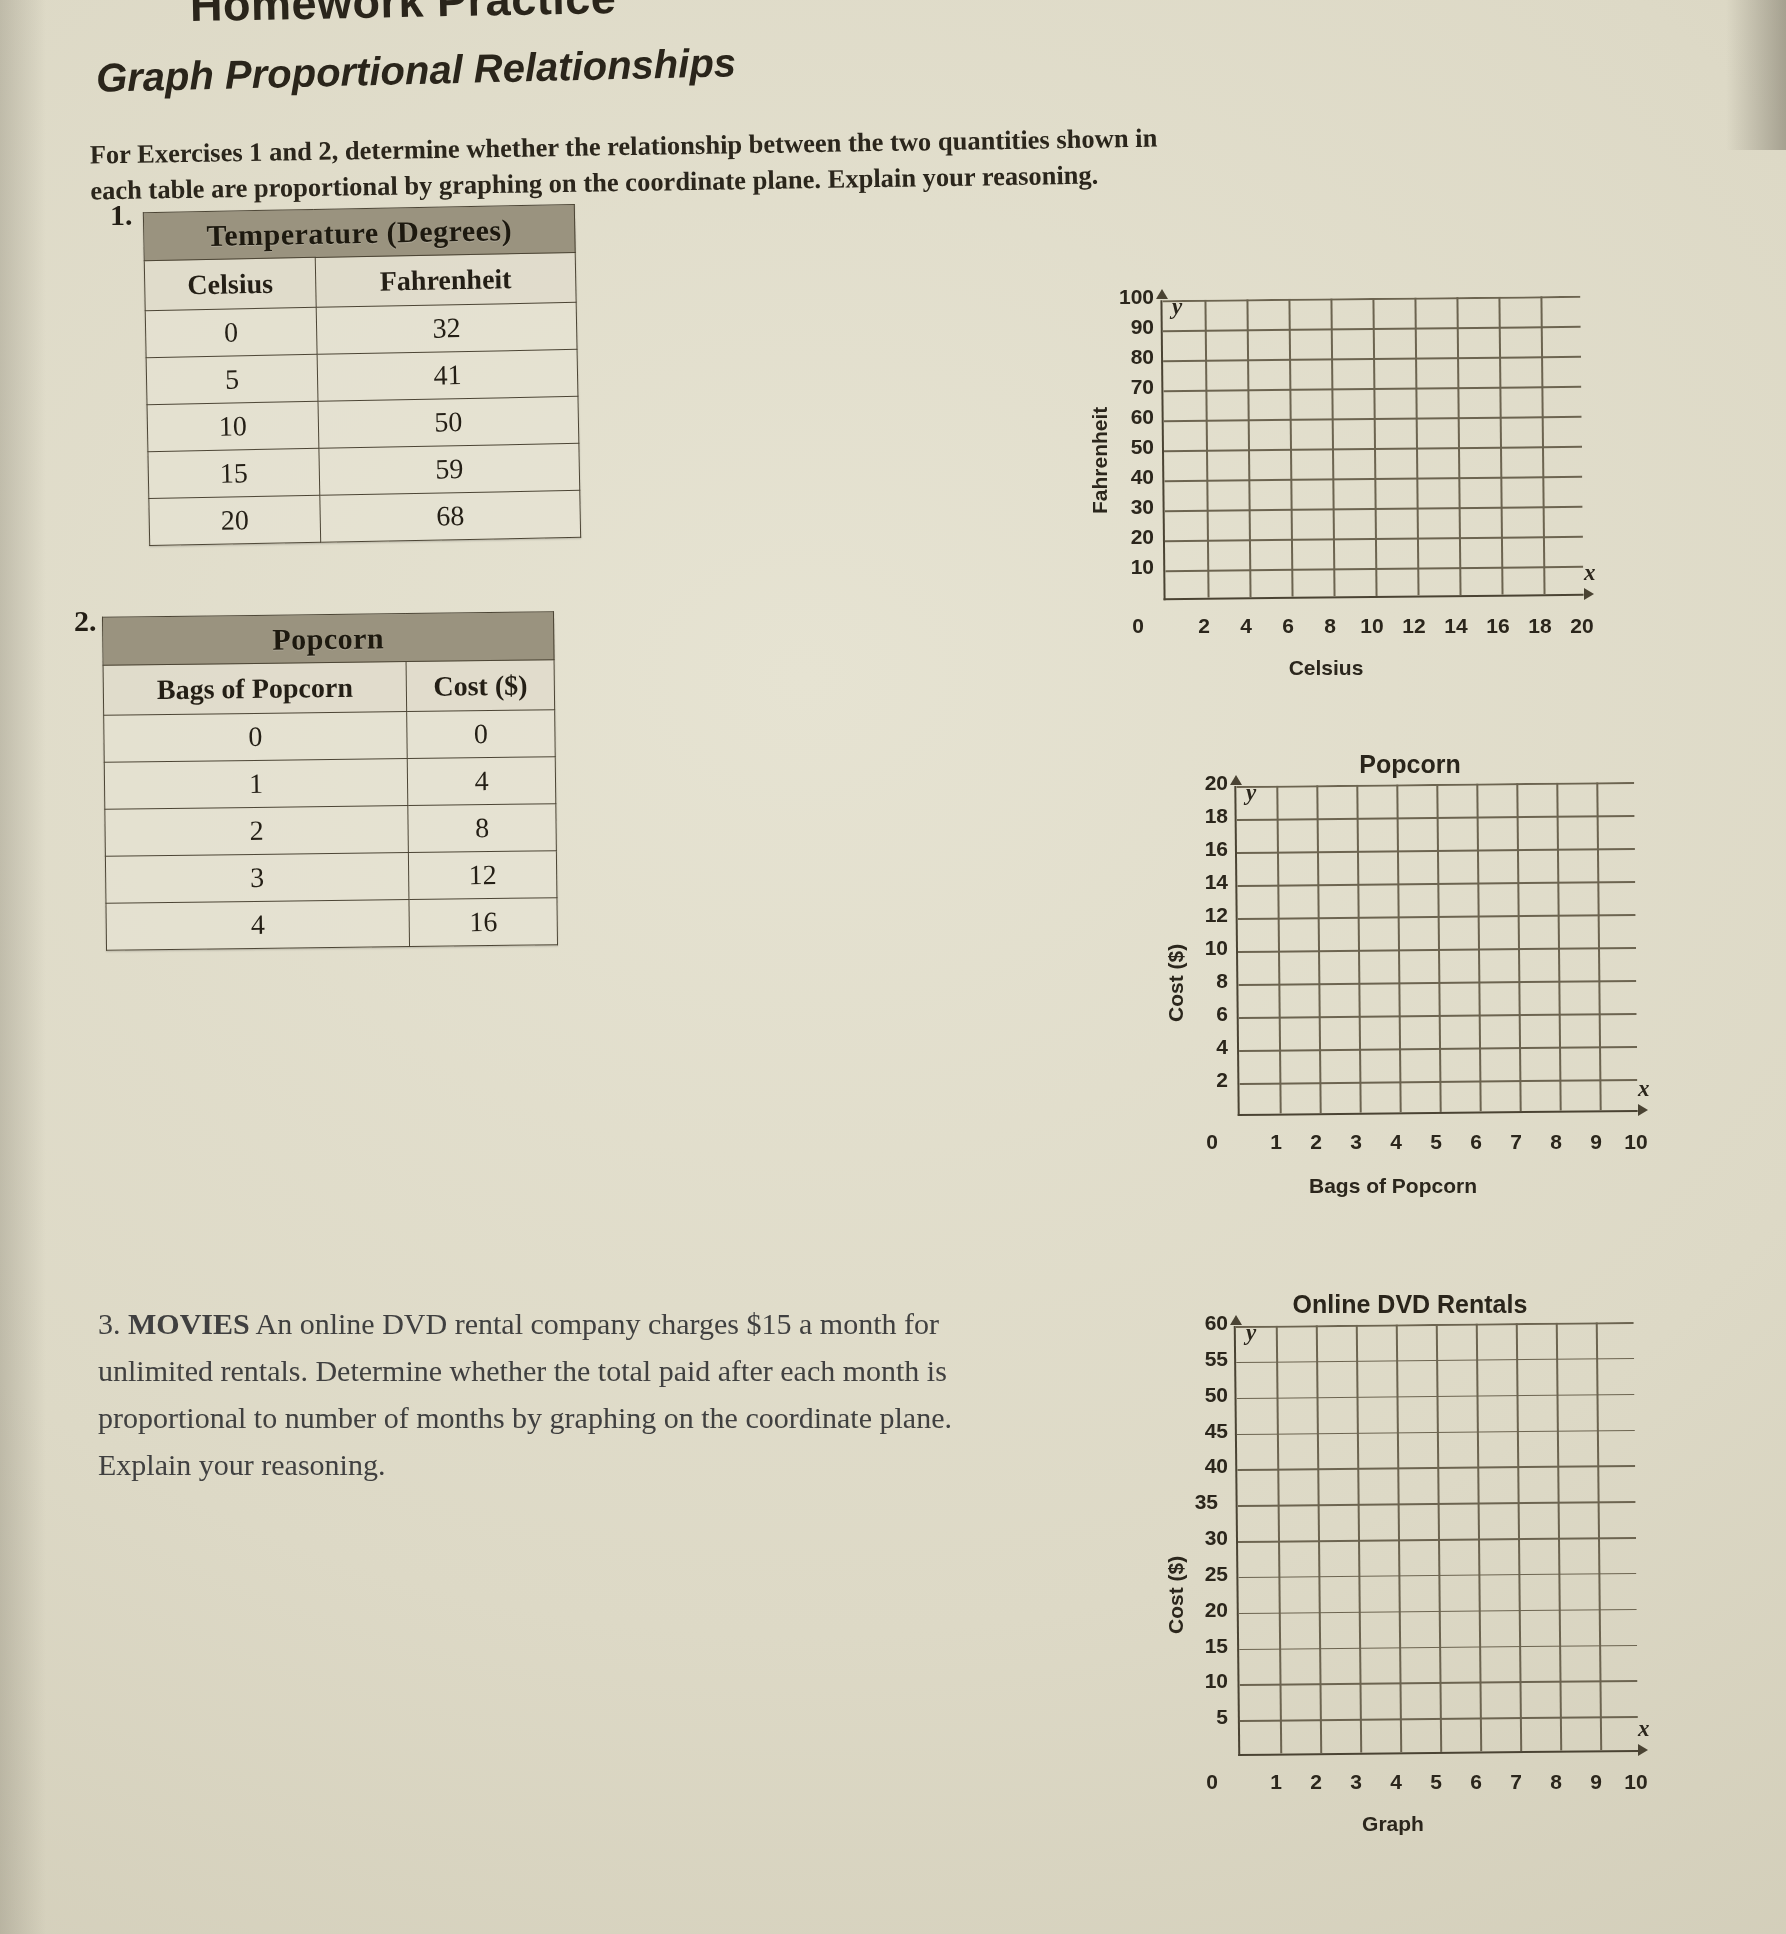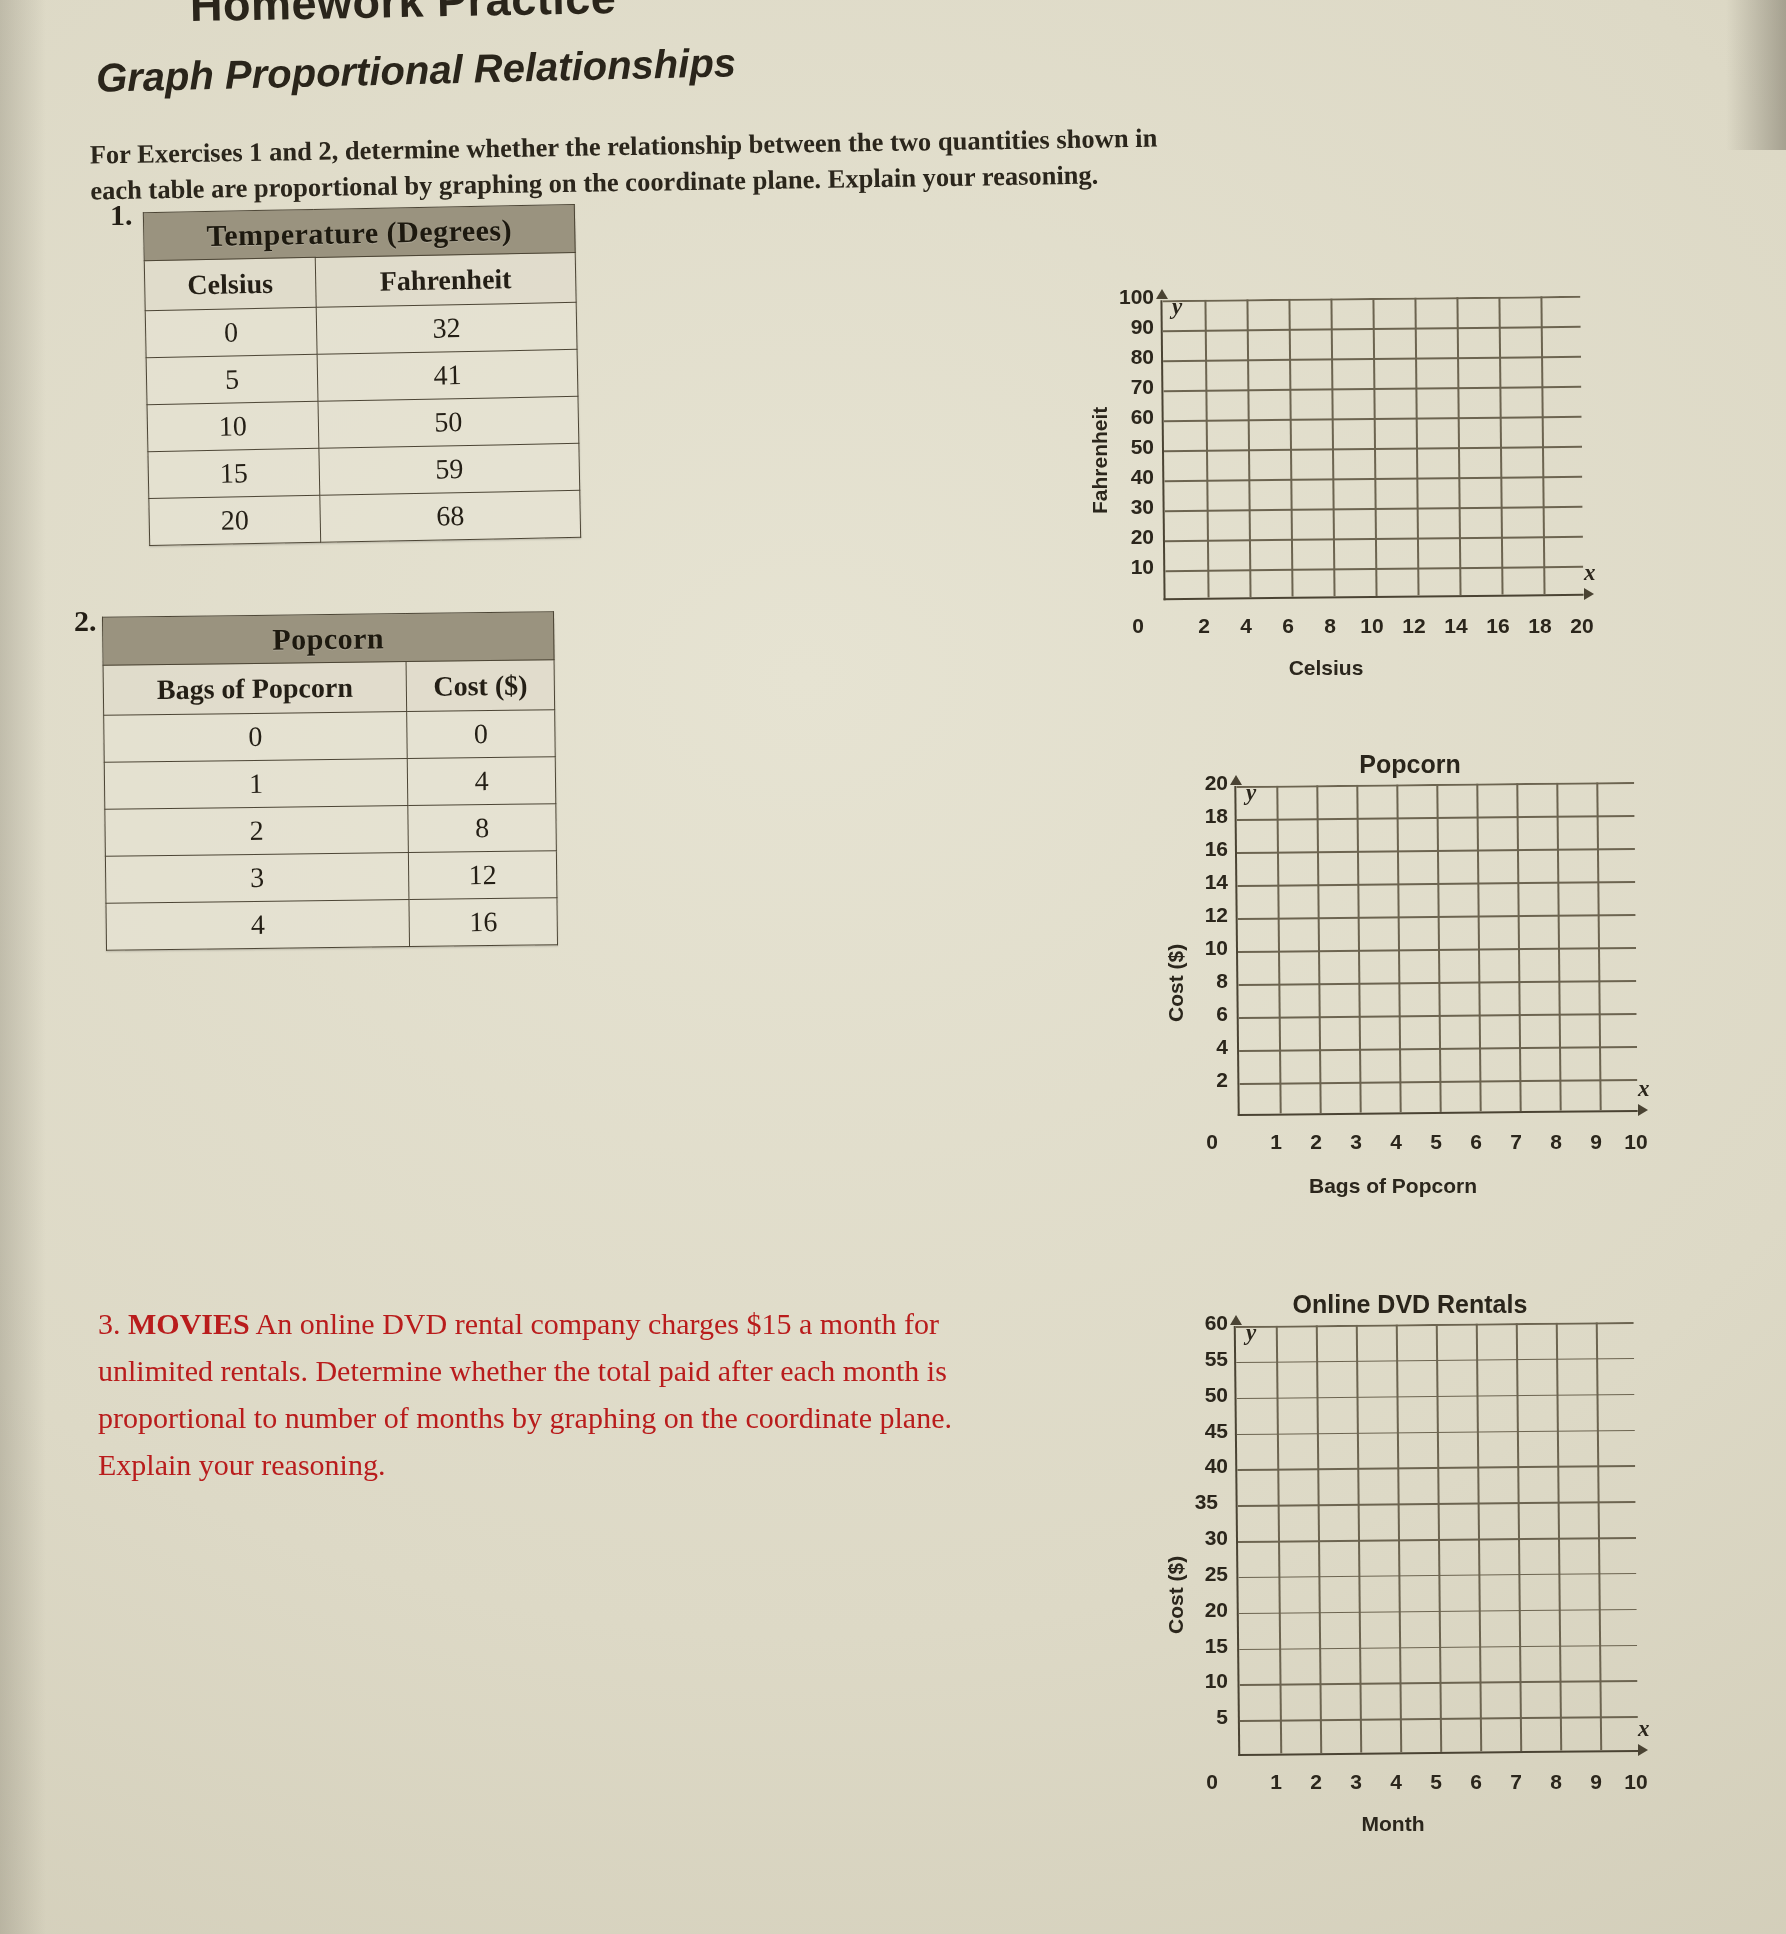--- a/index.html
+++ b/index.html
@@ -143,21 +143,21 @@
   .arrow-right {
     border-top:6px solid transparent; border-bottom:6px solid transparent;
     border-left:10px solid #4a4333;
   }
 
   
   .p3 {
     position:absolute; left:98px; top:1300px; width:870px;
     font-family:"Liberation Serif", serif;
     font-size:30px; line-height:47px;
-    color:#b91c1c;
+    color:#404040;
   }
   .p3 b { font-weight:bold; }
 </style>
 </head>
 <body>
 
 <div class="paper"></div>
 <div class="edge-left"></div>
 <div class="edge-right"></div>
 
@@ -398,16 +398,16 @@
       <div class="xlab-tick" style="width: 40px; left: 146px; top: 480px;">2</div>
       <div class="xlab-tick" style="width: 40px; left: 186px; top: 480px;">3</div>
       <div class="xlab-tick" style="width: 40px; left: 226px; top: 480px;">4</div>
       <div class="xlab-tick" style="width: 40px; left: 266px; top: 480px;">5</div>
       <div class="xlab-tick" style="width: 40px; left: 306px; top: 480px;">6</div>
       <div class="xlab-tick" style="width: 40px; left: 346px; top: 480px;">7</div>
       <div class="xlab-tick" style="width: 40px; left: 386px; top: 480px;">8</div>
       <div class="xlab-tick" style="width: 40px; left: 426px; top: 480px;">9</div>
       <div class="xlab-tick" style="width: 40px; left: 466px; top: 480px;">10</div>
       <div class="axis-name vert" style="left: 14px; top: 343.6px;">Cost ($)</div>
-      <div class="axis-name" style="left: 0px; width: 486px; text-align: center; top: 522px;">Month</div>
+      <div class="axis-name" style="left: 0px; width: 486px; text-align: center; top: 522px;">Graph</div>
     </div>
 
 </div>
 
 </body></html>

